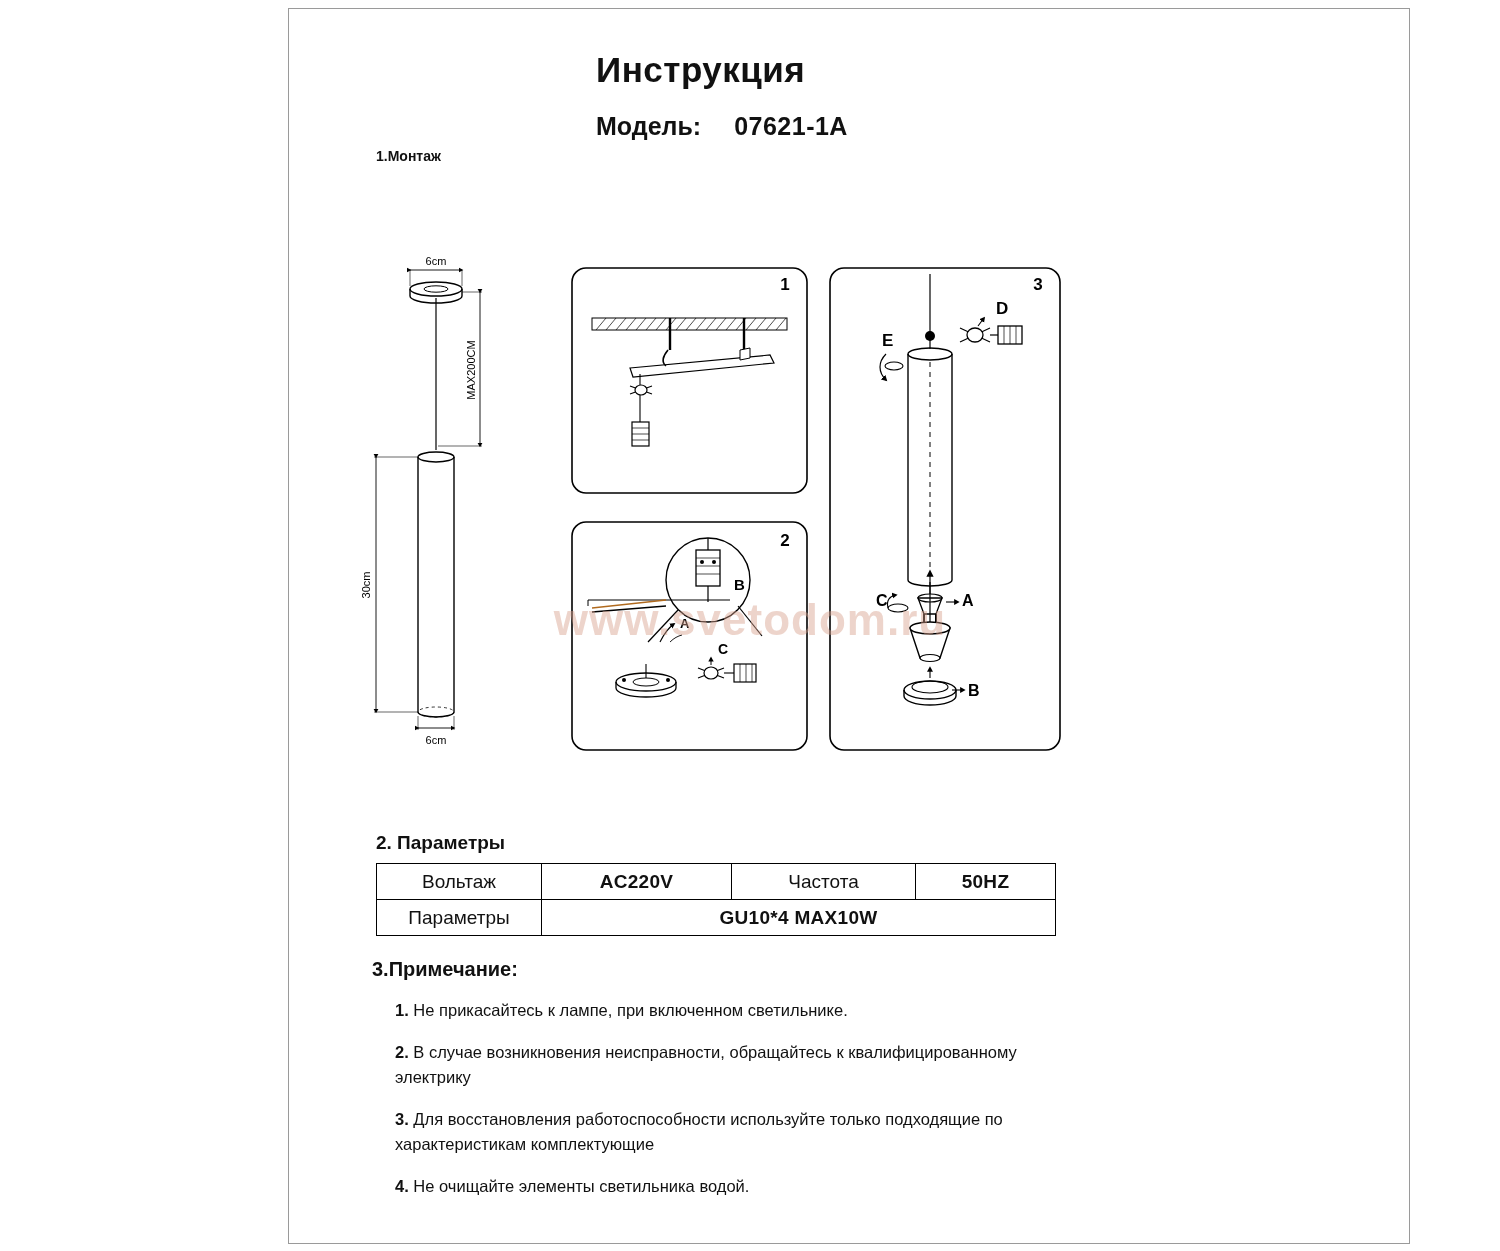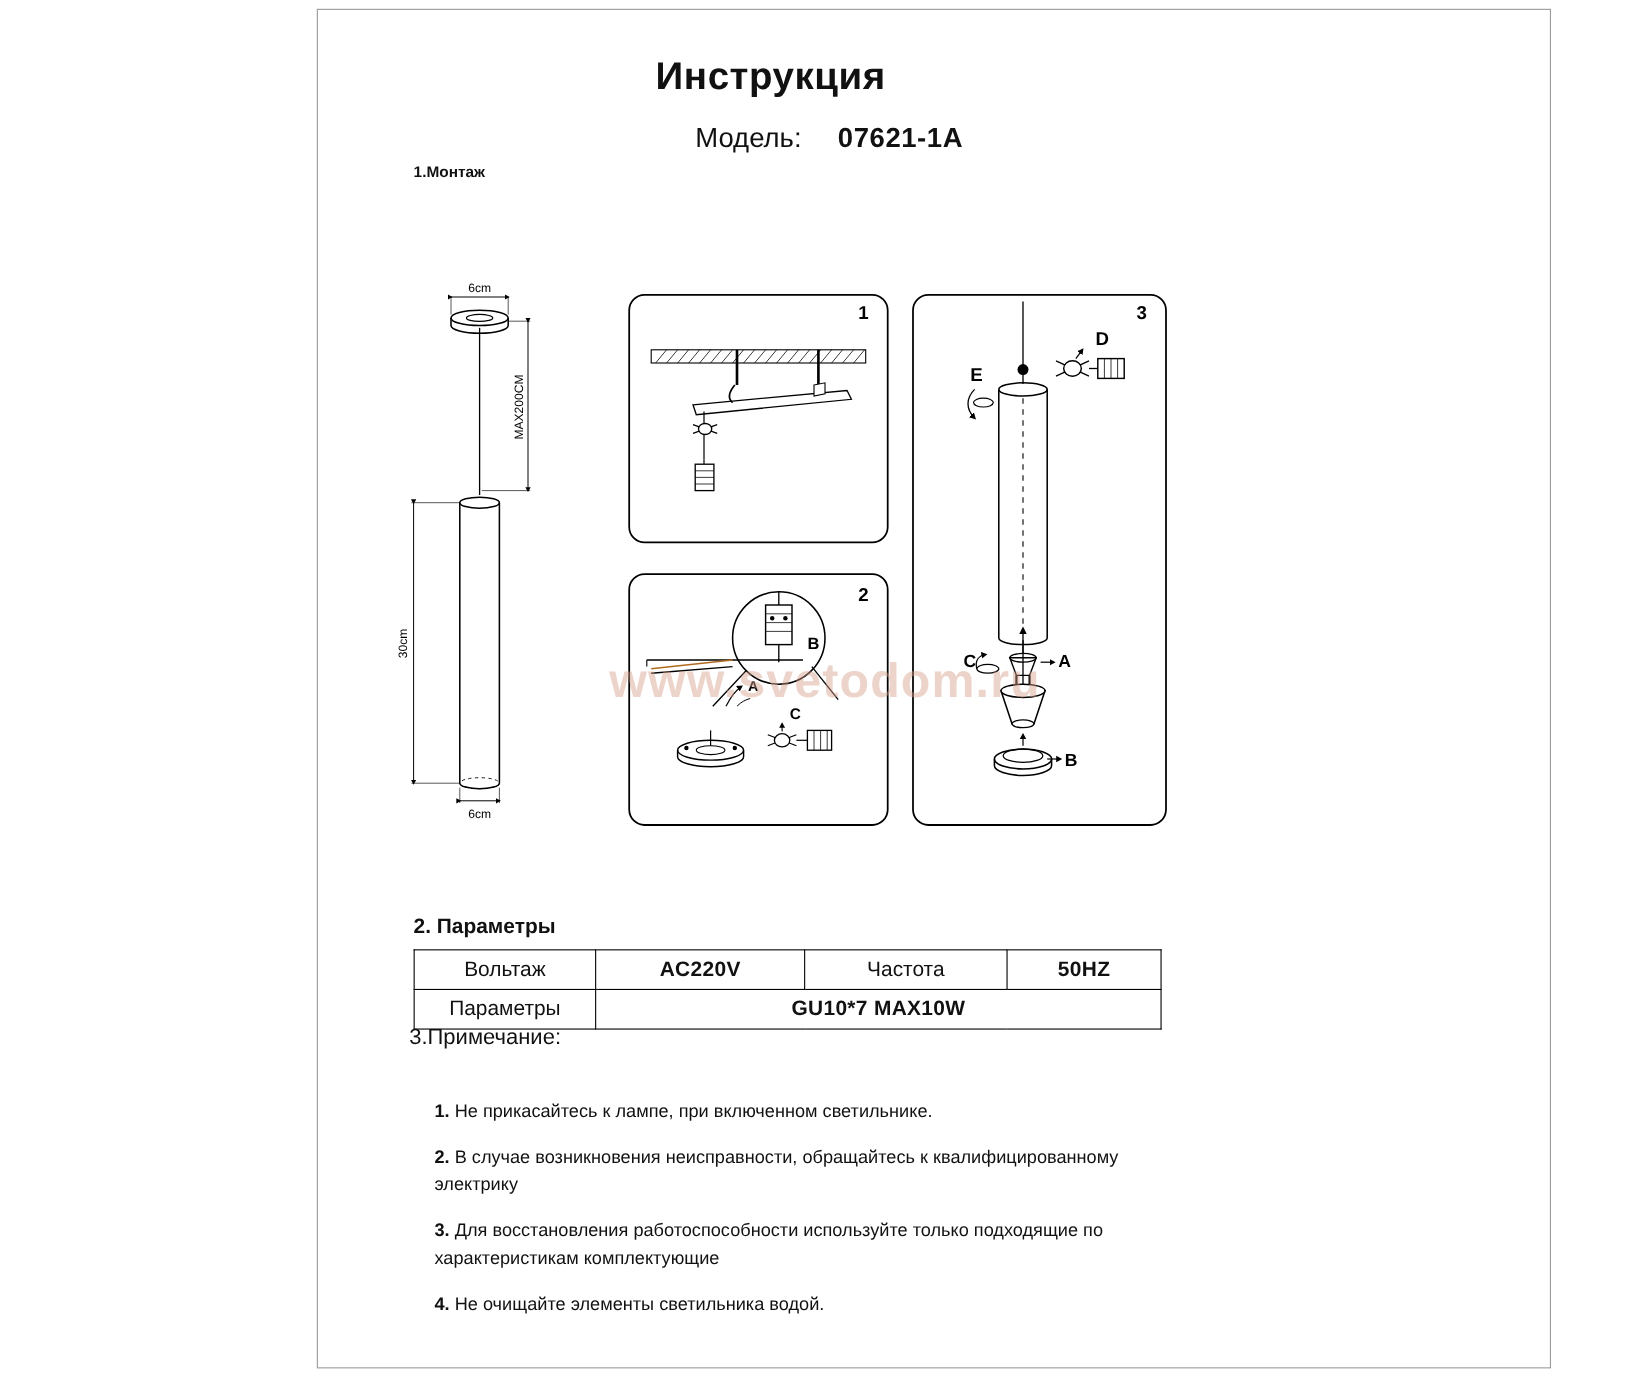--- a/index.html
+++ b/index.html
@@ -35,21 +35,21 @@
     font-weight: bold;
     letter-spacing: 0.5px;
     text-align: right;
   }
   .model-line {
     position: absolute;
     left: 596px; top: 112px;
     font-size: 25px;
     font-weight: bold;
   }
-  .model-line .mlabel { font-weight: normal; margin-left: 36px; }
+  .model-line .mlabel { font-weight: bold; }
   .model-line .mval { font-weight: bold; margin-left: 33px; letter-spacing: 0.5px;}
   .sec-montage {
     position: absolute;
     left: 376px; top: 148px;
     font-size: 14px;
     font-weight: bold;
   }
   
   .figure {
     position: absolute;
@@ -76,23 +76,23 @@
     height: 36px;
     padding: 0 12px;
     text-align: center;
     vertical-align: middle;
   }
   td.lbl { width: 165px; font-weight: normal; font-size: 19px; }
   td.valbold { font-weight: bold; letter-spacing: 0.3px; }
   td.freqlbl { font-weight: normal; }
   .sec-note {
     position: absolute;
-    left: 372px; top: 932px;
+    left: 372px; top: 958px;
     font-size: 20px;
-    font-weight: normal;
+    font-weight: bold;
   }
   .notes {
     position: absolute;
     left: 395px; top: 998px;
     width: 680px;
     font-size: 16.5px;
     line-height: 1.55;
   }
   .notes p { margin: 0 0 16px 0; }
   .notes b { font-weight: bold; }
@@ -336,21 +336,21 @@
   <table class="params">
     <tbody>
         <tr>
       <td class="lbl">Вольтаж</td>
       <td class="valbold">AC220V</td>
       <td class="freqlbl">Частота</td>
       <td class="valbold">50HZ</td>
     </tr>
     <tr>
       <td class="lbl">Параметры</td>
-      <td class="valbold" colspan="3">GU10*7 MAX10W</td>
+      <td class="valbold" colspan="3">GU10*4 MAX10W</td>
     </tr>
   </tbody>
     </table>
 
   <div class="sec-note">3.Примечание:</div>
 
   <div class="notes">
     <p><b>1.</b><span> Не прикасайтесь к лампе, при включенном светильнике.</span></p>
     <p><b>2.</b><span> В случае возникновения неисправности, обращайтесь к квалифицированному электрику</span></p>
     <p><b>3.</b><span> Для восстановления работоспособности используйте только подходящие по характеристикам комплектующие</span></p>

